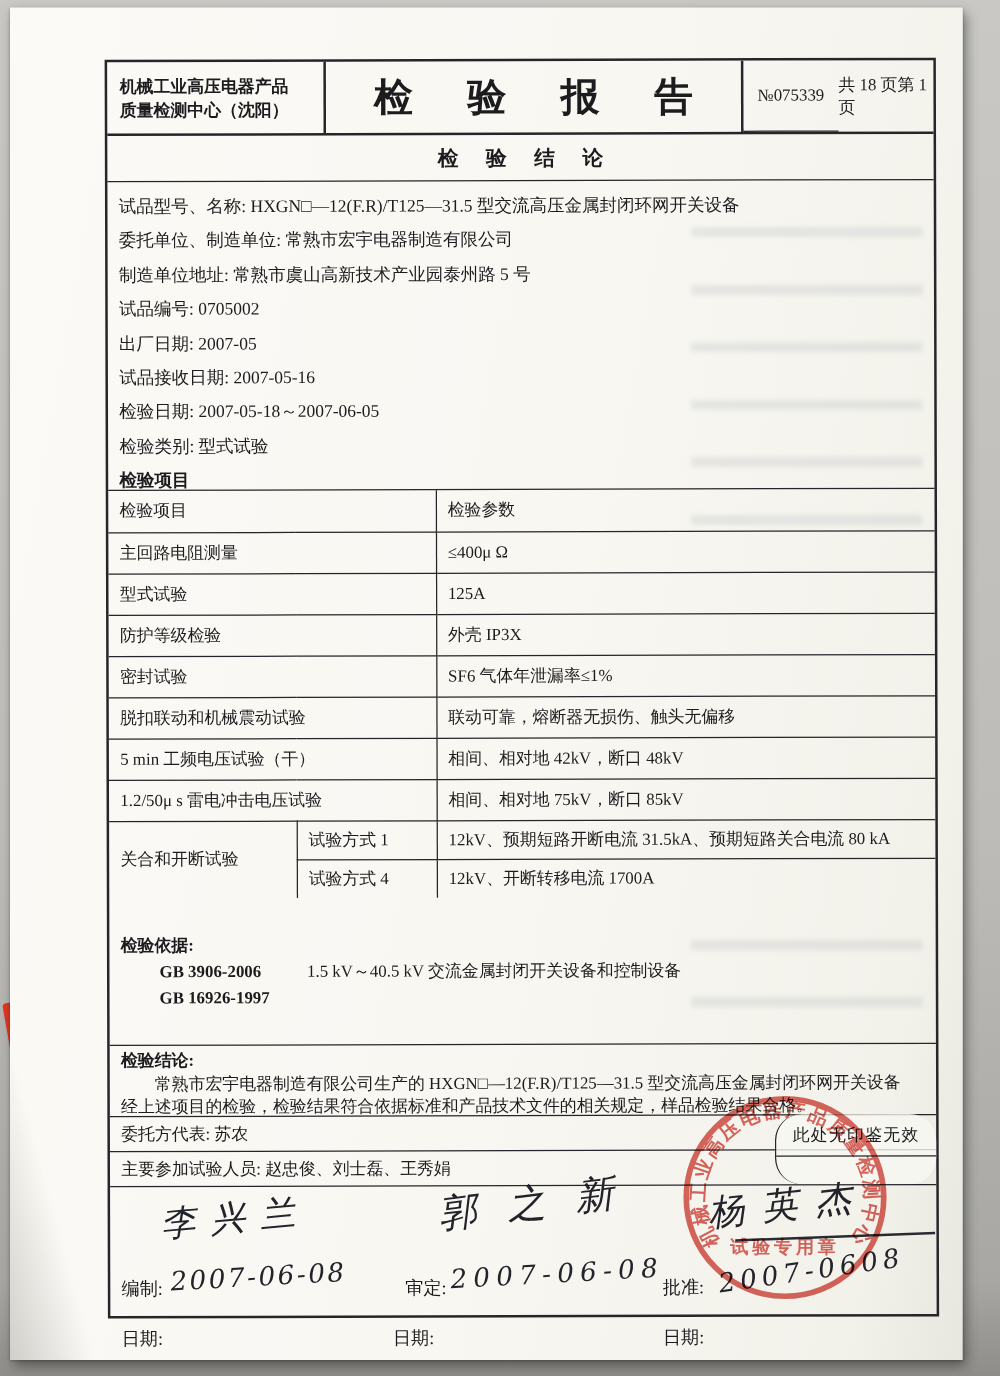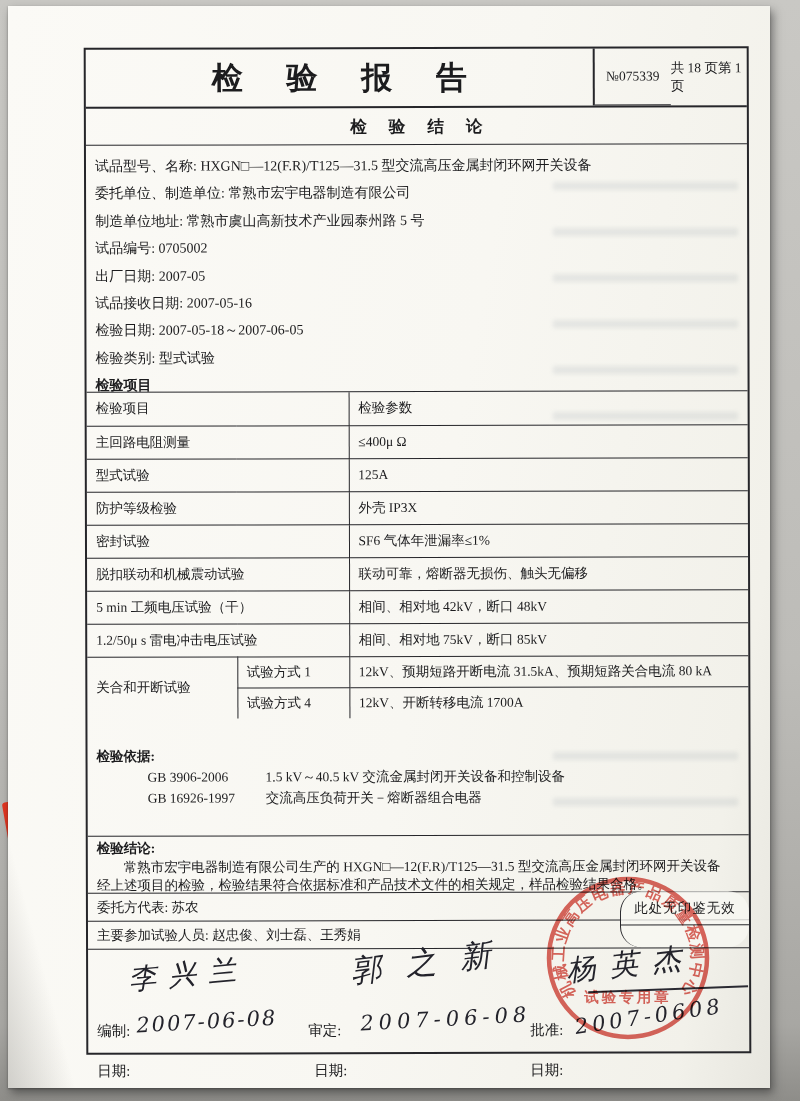--- a/index.html
+++ b/index.html
@@ -39,21 +39,21 @@
   table{border-collapse:collapse;width:100%;height:100%;table-layout:fixed;font-size:13.5px;}
   td{border-bottom:1.6px solid #26262a;padding:0 0 0 9px;vertical-align:middle;}
   td.cdiv{border-right:1.6px solid #26262a;}
   tr{height:33px;}
   tr.short{height:31px;}
   tr:last-child td{border-bottom:none;}
   
   .basis{position:absolute;left:0;top:668px;width:100%;height:118px;box-sizing:border-box;padding-top:28px;font-size:13.5px;}
   .basis .b-label{font-weight:bold;padding-left:9px;height:21px;line-height:21px;}
   .basis .b-row{display:flex;height:21px;line-height:21px;}
-  .basis .b-code{width:110px;margin-left:60px;}
+  .basis .b-code{width:110px;margin-left:40px;font-weight:bold;}
   .basis .b-title{margin-left:8px;}
   
   .concl{position:absolute;left:0;top:786px;width:100%;height:57px;border-top:1.8px solid #26262a;
     box-sizing:border-box;padding:3px 6px 0 9px;font-size:13.5px;line-height:18.5px;}
   .concl .c-label{font-weight:bold;}
   .concl .c-p1{text-indent:2em;white-space:nowrap;}
   
   .rep,.part{position:absolute;left:0;width:100%;height:28px;border-top:1.6px solid #26262a;
     line-height:27px;padding-left:9px;box-sizing:border-box;font-size:13.5px;white-space:nowrap;}
   .rep{top:843px;}
@@ -108,20 +108,24 @@
 <div class="redtab"></div>
 
 <div class="paper">
   <div class="edge-curl"></div>
   <div class="ghost" style="left:545px;top:160px;width:185px;height:260px;"></div>
   <div class="ghost" style="left:545px;top:730px;width:185px;height:95px;"></div>
 
   <div class="frame">
 
     <div class="hdr">
+      <div class="hdr-org">
+        <span>机械工业高压电器产品</span>
+        <span>质量检测中心（沈阳）</span>
+      </div>
       <div class="hdr-title">检 验 报 告</div>
       <div class="hdr-no">
         <div>№075339</div>
         <div>共 18 页第 1 页</div>
       </div>
     </div>
 
     <div class="sec-title">检 验 结 论</div>
 
     <div class="info">
@@ -190,21 +194,20 @@
     </div>
 
     <div class="basis">
       <div class="b-label">检验依据:</div>
       <div class="b-row">
         <span class="b-code">GB 3906-2006</span>
         <span class="b-title">1.5 kV～40.5 kV 交流金属封闭开关设备和控制设备</span>
       </div>
       <div class="b-row">
         <span class="b-code">GB 16926-1997</span>
-        <span class="b-title">交流高压负荷开关－熔断器组合电器</span>
       </div>
     </div>
 
     <div class="concl">
       <div class="c-label">检验结论:</div>
       <div class="c-p1">常熟市宏宇电器制造有限公司生产的 HXGN□—12(F.R)/T125—31.5 型交流高压金属封闭环网开关设备</div>
       <div>经上述项目的检验，检验结果符合依据标准和产品技术文件的相关规定，样品检验结果合格。</div>
     </div>
 
     <div class="rep">委托方代表: 苏农</div>
@@ -212,21 +215,21 @@
     <div class="sealcell">
       <div class="sc-inner">此处无印鉴无效</div>
     </div>
 
     <div class="sigblk">
       <span class="siglbl" style="left:9px;top:28px;">编制:</span>
       <span class="sig sig-name1">李兴兰</span>
       <span class="siglbl" style="left:9px;top:68px;">日期:</span>
       <span class="sig sig-date sd1">2007-06-08</span>
 
-      <span class="siglbl" style="left:220px;top:28px;">审定:</span>
+      <span class="siglbl" style="left:236px;top:28px;">审定:</span>
       <span class="sig sig-name2">郭之新</span>
       <span class="siglbl" style="left:226px;top:68px;">日期:</span>
       <span class="sig sig-date sd2">2007-06-08</span>
 
       <span class="siglbl" style="left:442px;top:28px;">批准:</span>
       <span class="sig sig-name3">杨英杰</span>
       <div class="pen-line"></div>
       <span class="siglbl" style="left:442px;top:68px;">日期:</span>
       <span class="sig sig-date sd3">2007-0608</span>
     </div>

